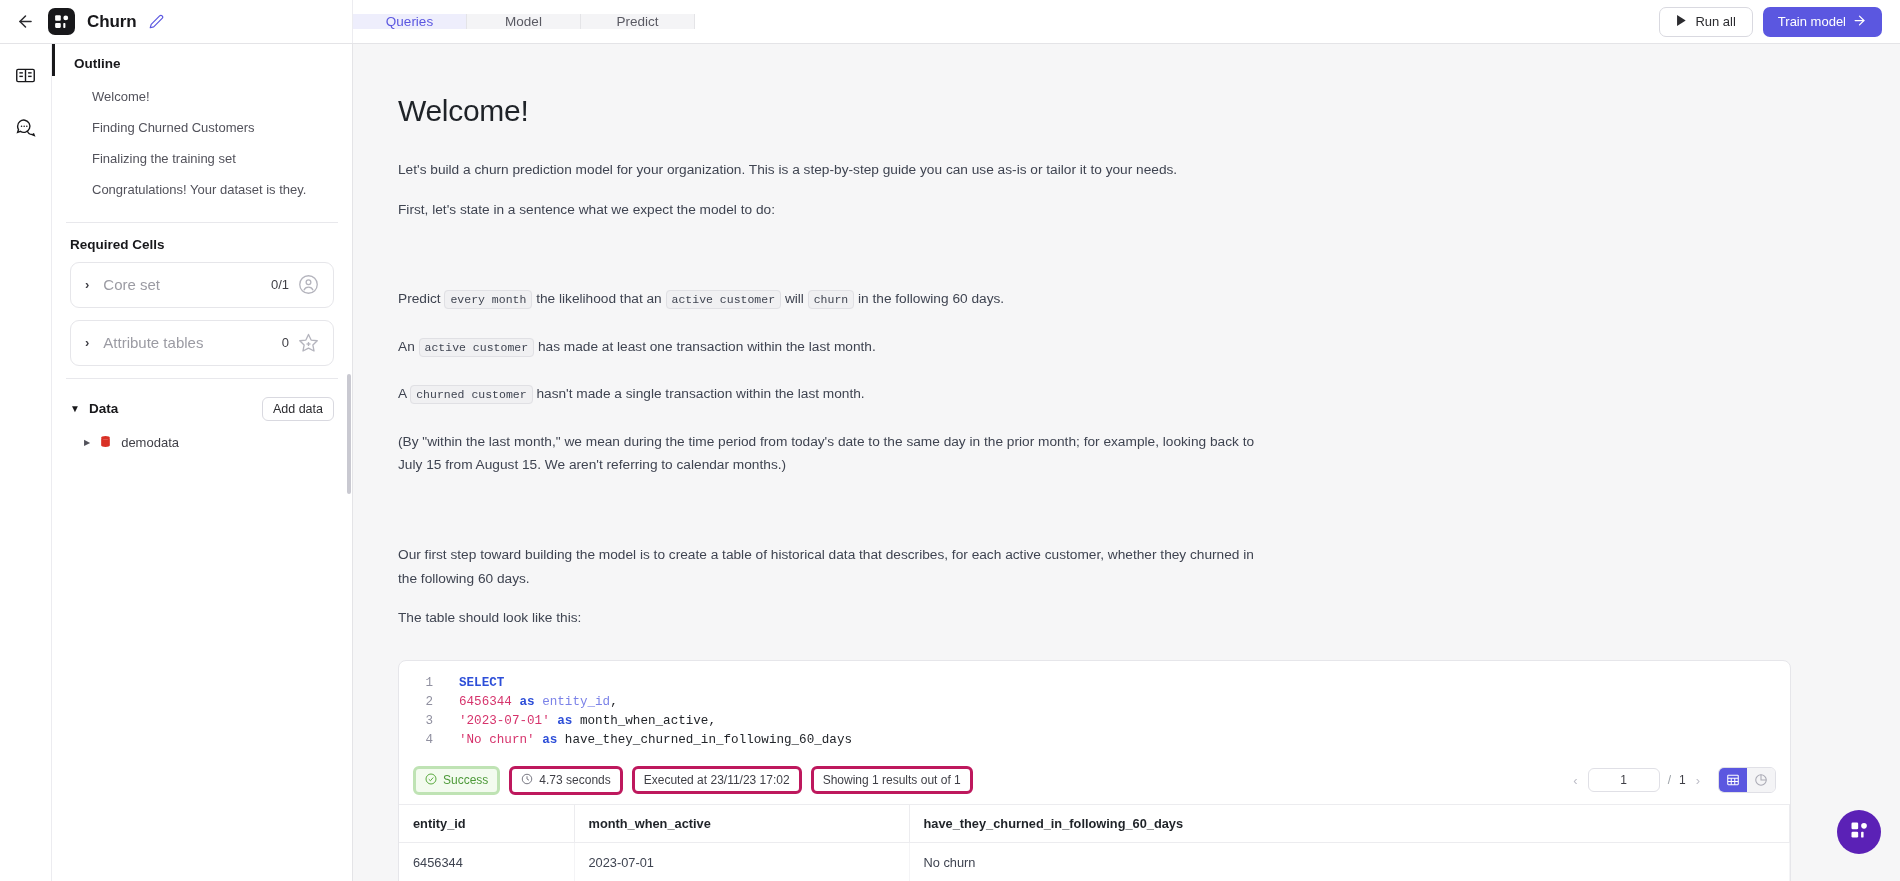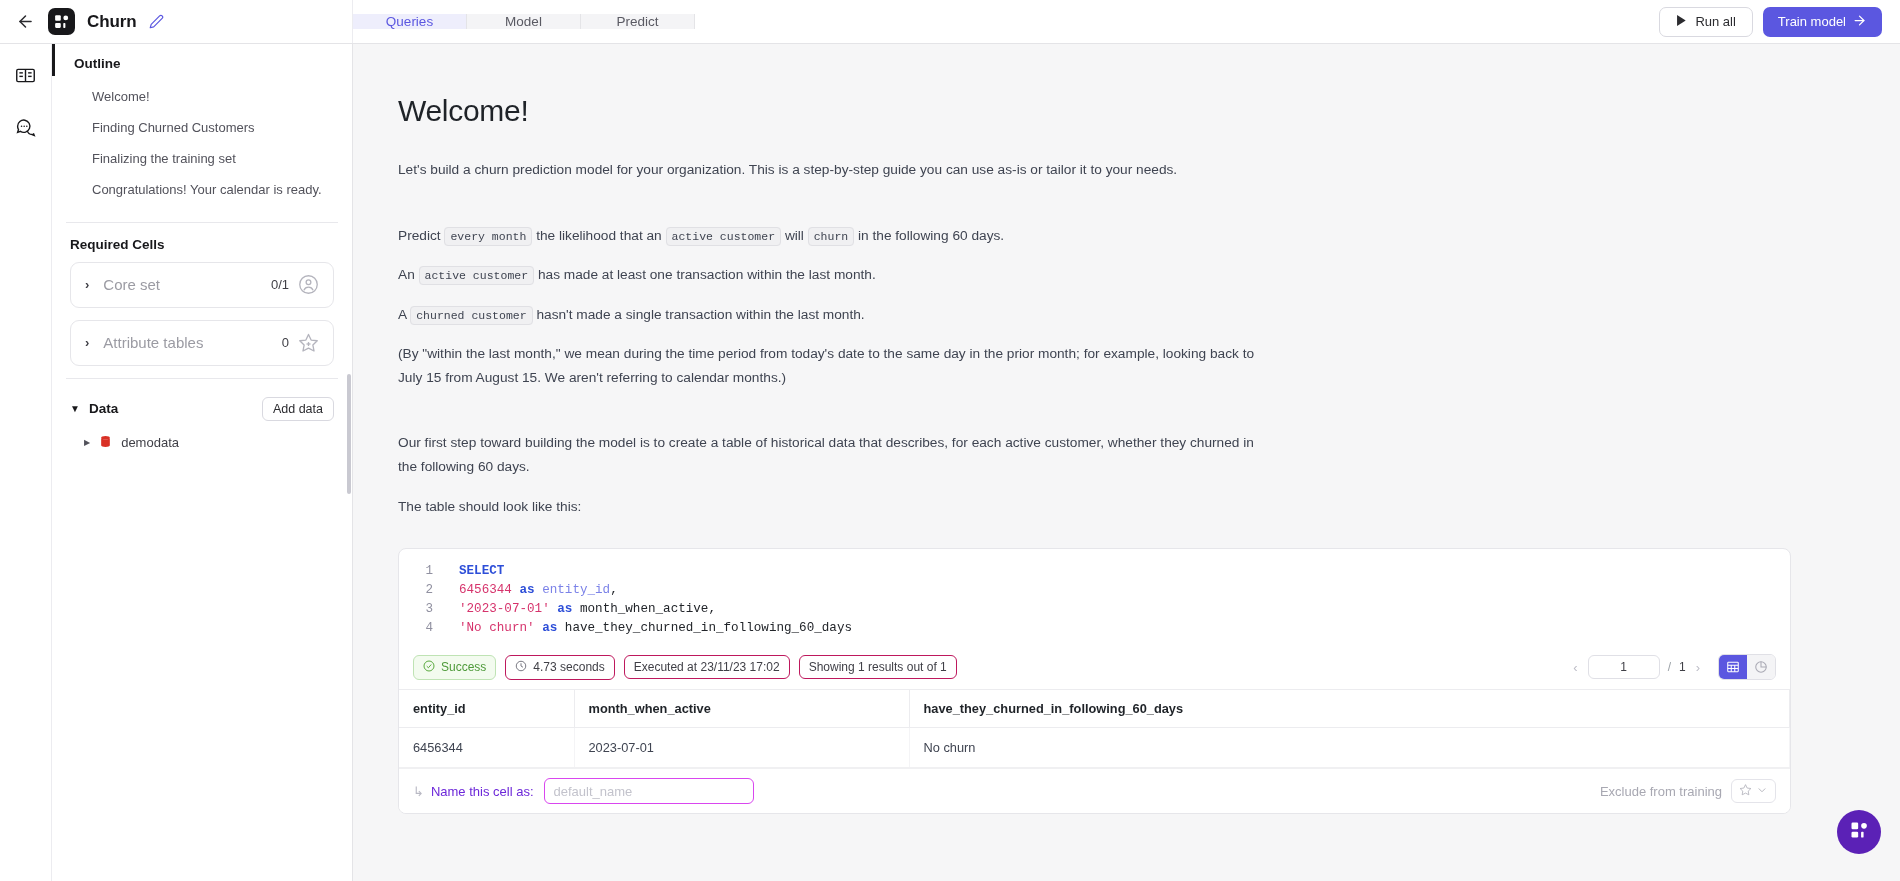--- a/index.html
+++ b/index.html
@@ -125,21 +125,21 @@
   .doc { padding: 50px 0 0 0; }
   .doc-inner { width: 1390px; margin-left: 45px; }
   h1.doc-title {
     font-size: 30px; font-weight: 400; color: #1f2328; letter-spacing: -0.3px;
     margin-bottom: 30px;
   }
   p.para {
     font-size: 13.7px; color: #3f4451; line-height: 1.72; max-width: 840px;
     margin-bottom: 16px;
   }
-  p.para.wide { max-width: 860px; }
+  p.para.wide { max-width: 860px; margin-top: 24px; }
   .gap-lg { height: 26px; }
   code.chip {
     font-family: "Liberation Mono", "DejaVu Sans Mono", monospace;
     font-size: 11.5px; background: #f0f0f2; border: 1px solid #e0e0e4;
     border-radius: 4px; padding: 2px 5px; color: #3f4451; white-space: nowrap;
   }
 
   
   .cell {
     margin: 30px 0 0 45px; width: 1393px; background: #fff;
@@ -153,21 +153,21 @@
   .k  { color: #2d4ed8; font-weight: 700; }
   .num{ color: #d6336c; }
   .str{ color: #d6336c; }
   .id { color: #7b82e8; }
   .pl { color: #22252a; }
 
   .status-row {
     display: flex; align-items: center; gap: 9px; padding: 6px 14px 9px 14px;
   }
   .pill {
-    border: 1px solid #be185d; border-radius: 6px; background: #fff;
+    border: 3px solid #be185d; border-radius: 6px; background: #fff;
     font-size: 12px; color: #3f3f46; padding: 4px 9px;
     display: flex; align-items: center; gap: 6px; white-space: nowrap;
   }
   .pill.success { border-color: #bfe3b4; background: #f3fbef; color: #4e9a3a; }
   .status-spacer { flex: 1; }
   .pager { display: flex; align-items: center; gap: 8px; }
   .pg-arrow { color: #bdbdc7; font-size: 13px; cursor: pointer; padding: 0 2px; }
   .pg-input {
     width: 72px; height: 24px; border: 1px solid #e0e0e6; border-radius: 6px;
     text-align: center; font-size: 12px; color: #3f3f46; background: #fff;
@@ -307,21 +307,21 @@
     </div>
 
     <div class="sidebar">
       <div class="sb-active-bar"></div>
       <div class="sb-head">Outline</div>
 
       <div class="outline-list">
         <div class="outline-item">Welcome!</div>
         <div class="outline-item">Finding Churned Customers</div>
         <div class="outline-item">Finalizing the training set</div>
-        <div class="outline-item">Congratulations! Your calendar is ready.</div>
+        <div class="outline-item">Congratulations! Your dataset is they.</div>
       </div>
 
       <div class="sb-divider"></div>
       <div class="req-head">Required Cells</div>
 
       <div class="req-card">
         <span class="chev-right">›</span>
         <span class="req-label">Core set</span>
         <span class="req-count">0/1</span>
         <span class="req-icon">
@@ -368,20 +368,21 @@
 
       <div class="sb-scroll"></div>
     </div>
 
     <div class="main">
       <div class="doc">
         <div class="doc-inner">
           <h1 class="doc-title">Welcome!</h1>
 
           <p class="para">Let's build a churn prediction model for your organization. This is a step-by-step guide you can use as-is or tailor it to your needs.</p>
+          <p class="para">First, let's state in a sentence what we expect the model to do:</p>
 
           <div class="gap-lg"></div>
 
           <p class="para wide">
             <span>Predict</span>
             <code class="chip">every month</code>
             <span>the likelihood that an</span>
             <code class="chip">active customer</code>
             <span>will</span>
             <code class="chip">churn</code>

